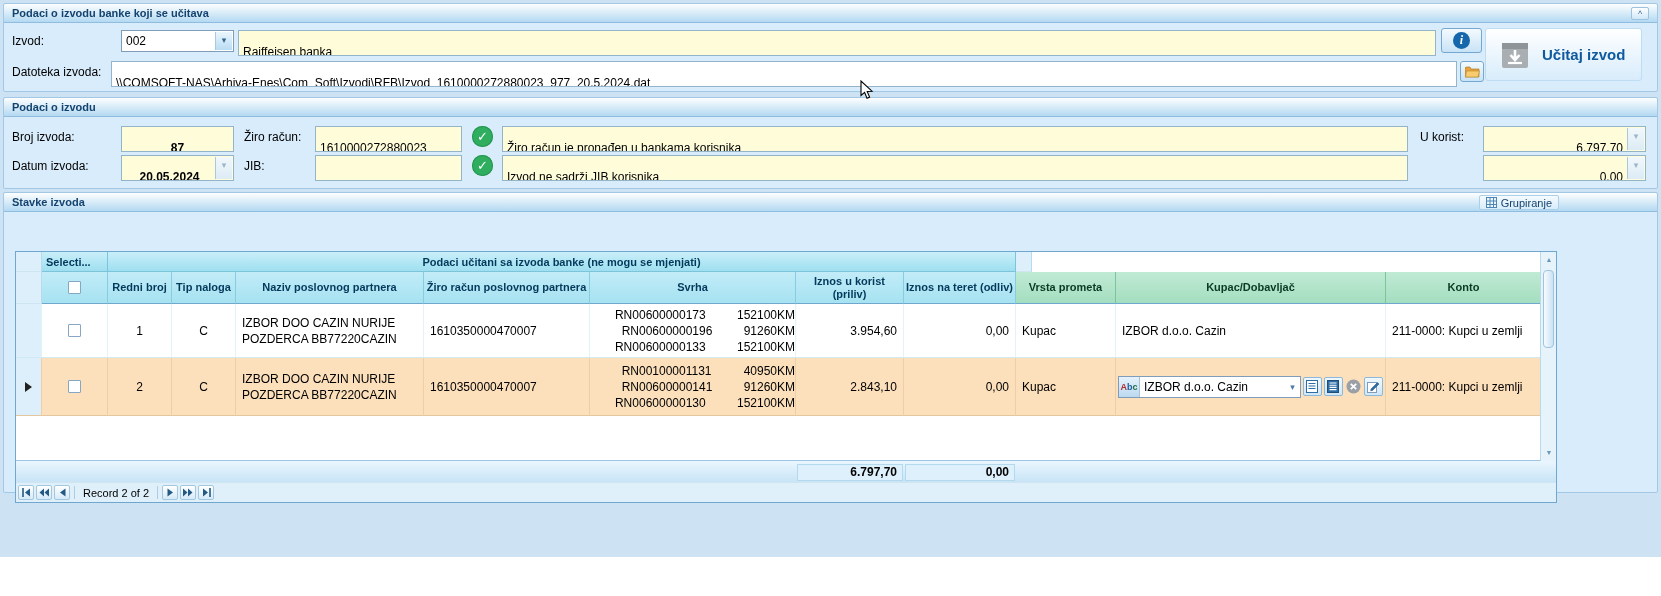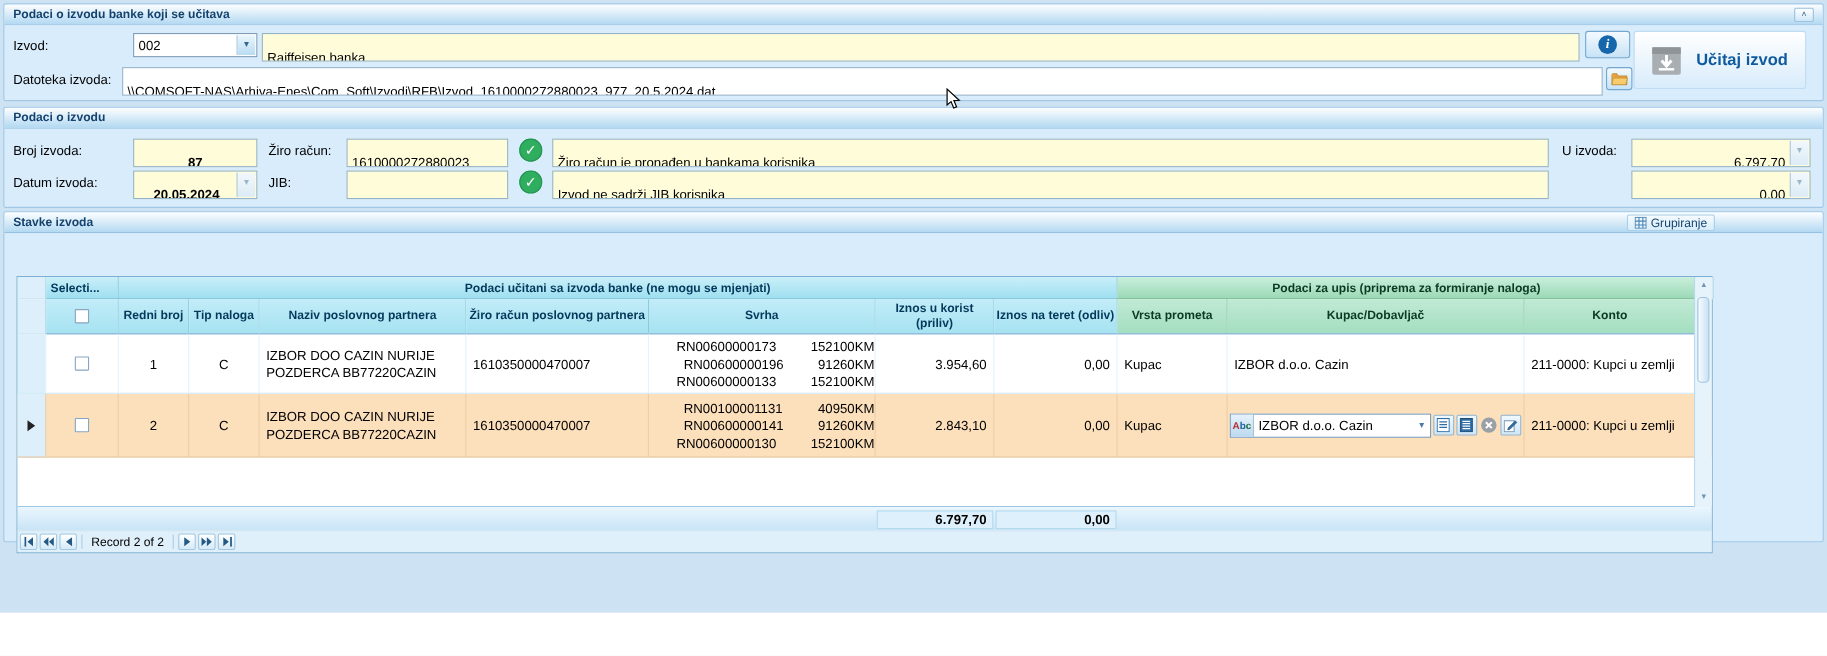--- a/index.html
+++ b/index.html
@@ -145,21 +145,21 @@
     <div class="panel-header">
       <span class="panel-title">Podaci o izvodu</span>
     </div>
     <div class="panel-body" style="height:59px;">
       <span class="lbl" style="left:8px;top:13px;">Broj izvoda:</span>
       <div class="field yellow center" style="left:117px;top:9px;width:113px;">87</div>
       <span class="lbl" style="left:240px;top:13px;">Žiro račun:</span>
       <div class="field yellow" style="left:311px;top:9px;width:147px;">1610000272880023</div>
       <div class="check-badge" style="left:468px;top:9px;">✓</div>
       <div class="field yellow" style="left:498px;top:9px;width:906px;">Žiro račun je pronađen u bankama korisnika</div>
-      <span class="lbl" style="left:1416px;top:13px;">U izvoda:</span>
+      <span class="lbl" style="left:1416px;top:13px;">U korist:</span>
       <div class="field yellow rnum" style="left:1479px;top:9px;width:163px;">
         <span>6.797,70</span>
         <span class="dd-btn dim">▾</span>
       </div>
 
       <span class="lbl" style="left:8px;top:42px;">Datum izvoda:</span>
       <div class="field yellow center" style="left:117px;top:38px;width:113px;padding-right:20px;">
         <span>20.05.2024</span>
         <span class="dd-btn dim">▾</span>
       </div>
@@ -186,21 +186,20 @@
         <span>Grupiranje</span>
       </div>
     </div>
     <div class="panel-body" style="height:281px;">
       <div class="grid">
 
         <div class="g-row" style="height:20px;">
           <div class="g-cell ind-cell w-ind"></div>
           <div class="g-cell band-blue w-sel" style="justify-content:flex-start;padding-left:4px;">Selecti...</div>
           <div class="g-cell band-blue w-bandl">Podaci učitani sa izvoda banke (ne mogu se mjenjati)</div>
-          <div class="g-cell band-green w-bandr">Podaci za upis (priprema za formiranje naloga)</div>
           <div class="g-cell ind-cell w-sb"></div>
         </div>
 
         <div class="g-row" style="height:32px;">
           <div class="g-cell ind-cell w-ind"></div>
           <div class="g-cell hdr-blue w-sel">
               <span class="cbx"></span>
             </div>
           <div class="g-cell hdr-blue w-redni">Redni broj</div>
           <div class="g-cell hdr-blue w-tip">Tip naloga</div>

